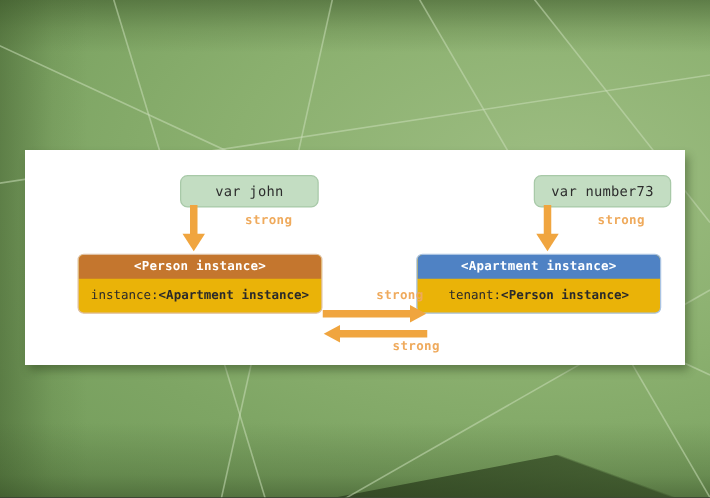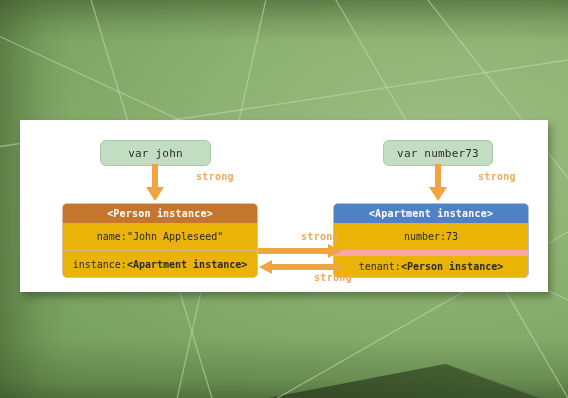--- a/index.html
+++ b/index.html
@@ -65,20 +65,21 @@
     border: 1px solid #a8c9a8;
     border-radius: 6px;
     display: flex;
     align-items: center;
     justify-content: center;
     color: #2d2d2d;
     font-family: "DejaVu Sans Mono", monospace;
     font-size: 11px;
     letter-spacing: 0.2px;
     box-sizing: border-box;
+    margin-left: 44px;
   }
   #pill-john     { left: 100px; top: 140px; width: 111px; }
   #pill-number73 { left: 383px; top: 140px; width: 110px; }
 
   
   .v-arrow { position: absolute; width: 22px; height: 38px; }
   #varrow-john     { left: 144px; top: 164px; }
   #varrow-number73 { left: 427px; top: 164px; }
 
   .strong-label {
@@ -182,35 +183,27 @@
     <polygon points="2,23 20,23 11,37" fill="#f0a53f"></polygon>
   </svg>
 
   <div id="strong-v-left" class="strong-label">strong</div>
 
   <div id="strong-v-right" class="strong-label">strong</div>
 
   <div id="box-person" class="inst-box">
     <div class="inst-header">&lt;Person instance&gt;</div>
     <div class="inst-row">
-      <span>name: </span>
-        <span>"John Appleseed"</span>
-    </div>
-    <div class="inst-row">
       <span>instance: </span>
         <b>&lt;Apartment instance&gt;</b>
     </div>
   </div>
 
   <div id="box-apartment" class="inst-box">
     <div class="inst-header">&lt;Apartment instance&gt;</div>
-    <div class="inst-row">
-      <span>number: </span>
-        <span>73</span>
-    </div>
     <div class="inst-row">
       <span>tenant: </span>
         <b>&lt;Person instance&gt;</b>
     </div>
   </div>
 
   <svg id="harrow-right" class="h-arrow" viewBox="0 0 84 16">
     <rect x="0" y="5" width="72" height="6" fill="#f0a53f"></rect>
     <polygon points="70,1 70,15 83,8" fill="#f0a53f"></polygon>
   </svg>

